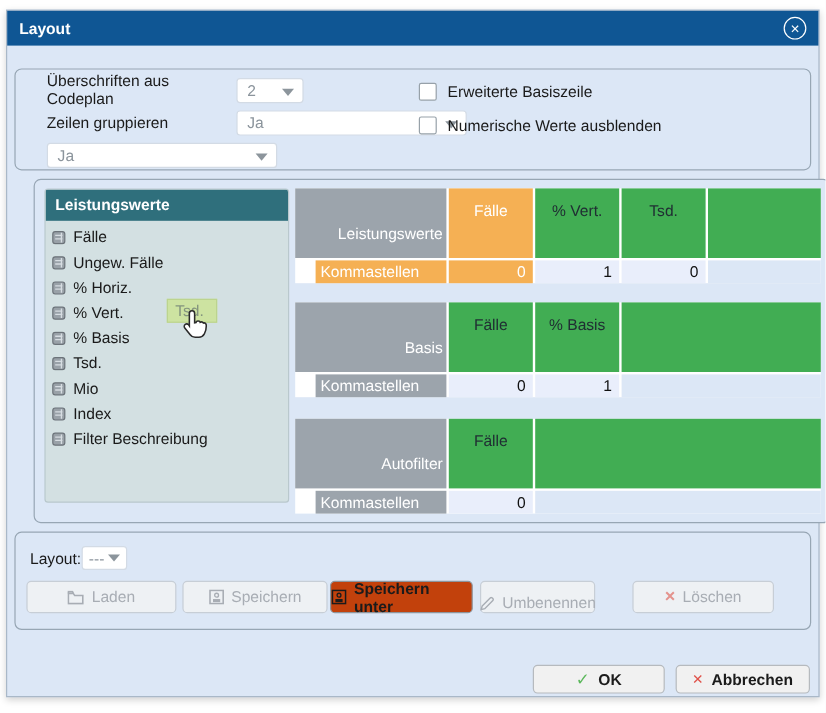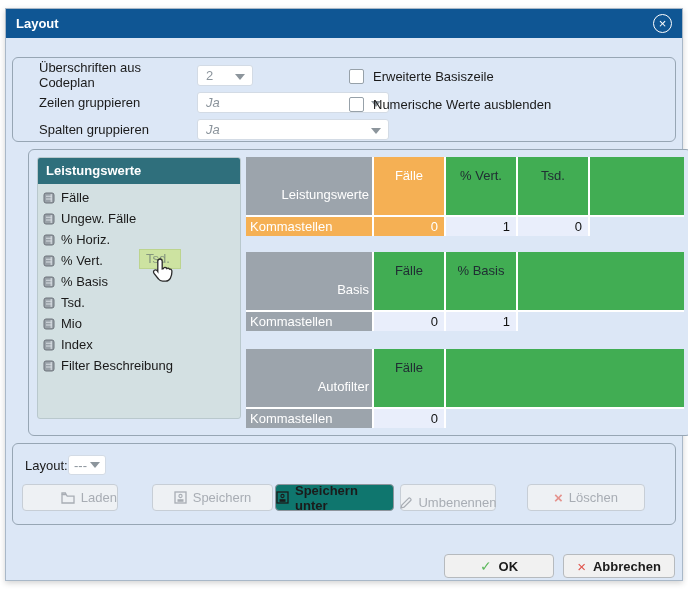--- a/index.html
+++ b/index.html
@@ -23,21 +23,21 @@
   .p-settings{left:6px;top:48px;width:664px;height:85px;}
   .p-middle{left:22px;top:140px;width:664px;height:287px;}
   .p-bottom{left:6px;top:434px;width:664px;height:82px;}
   
   .srow{position:absolute;left:10px;height:22px;display:flex;align-items:center;margin-left:16px;}
   .srow .slabel{width:158px;}
   .dd{position:relative;height:21px;background:#fff;border:1px solid #d3dbe5;border-radius:3px;
       color:#8b949c;display:flex;align-items:center;padding-left:8px;cursor:pointer;}
   .dd .arrow{position:absolute;right:7px;top:8px;width:0;height:0;border-left:5px solid transparent;
              border-right:5px solid transparent;border-top:6px solid #8c959c;}
-  .dd.wide{width:192px;font-style:italic;} .dd.narrow{width:56px;}
+  .dd.wide{width:192px;} .dd.narrow{width:56px;}
   .cbrow{position:absolute;left:336px;display:flex;align-items:center;gap:9px;height:18px;}
   .cbox{width:15px;height:15px;background:#fff;border:1px solid #97a1a9;border-radius:2px;cursor:pointer;}
   
   .listbox{position:absolute;left:8px;top:7px;width:204px;height:262px;background:var(--listbg);
            border:1px solid #b9c8cd;border-radius:3px;overflow:hidden;}
   .listheader{height:26px;background:var(--teal);color:#fff;font-weight:bold;line-height:26px;padding-left:8px;}
   .litems{padding-top:3px;}
   .litem{height:21px;display:flex;align-items:center;gap:5px;padding-left:5px;cursor:pointer;}
   .licon{display:inline-flex;width:13px;}
   
@@ -46,34 +46,34 @@
   .handcur{position:absolute;left:122px;top:107px;z-index:4;}
   
   .tables{position:absolute;left:217px;top:0;width:438px;height:287px;}
   .tbl{position:absolute;left:0;width:438px;display:grid;background:#fff;gap:2px;
        grid-template-columns:126px 70px 70px 70px 94px;grid-template-rows:58px 19px;}
   .c-label{grid-column:1;grid-row:1;background:var(--hgray);color:#fff;display:flex;
            align-items:flex-end;justify-content:flex-end;padding:0 3px 13px 0;}
   .c-col{grid-row:1;background:var(--green);color:#202e33;text-align:center;padding-top:11px;}
   .c-col.hl{background:var(--orange);color:#fff;}
   .c-fill{grid-row:1;background:var(--green);}
-  .c-klabel{grid-column:1;grid-row:2;background:var(--hgray);color:#fff;line-height:19px;padding-left:4px;}
+  .c-klabel{grid-column:1;grid-row:2;background:var(--hgray);color:#fff;line-height:19px;padding-left:4px;margin-left:17px;}
   .c-klabel.hl{background:var(--orange);}
   .c-kval{grid-row:2;background:var(--vcell);color:#111;text-align:right;line-height:19px;padding-right:6px;}
   .c-kval.hl{background:var(--orange);color:#fff;}
   .c-kfill{grid-row:2;background:var(--panelbg);}
   
   .laylabel{position:absolute;left:12px;top:14px;}
   .minidd{position:absolute;left:55px;top:11px;height:20px;background:#fff;border:1px solid #d3dbe5;
           border-radius:3px;display:flex;align-items:center;gap:3px;padding:0 5px;color:#8b949c;cursor:pointer;}
   .minidd .arrow{width:0;height:0;border-left:5px solid transparent;border-right:5px solid transparent;
                  border-top:6px solid #8c959c;}
   .lbtn{position:absolute;top:40px;height:27px;border-radius:4px;background:#eef1f4;border:1px solid #c7ced6;
         color:#a8adb4;display:flex;align-items:center;justify-content:center;gap:6px;cursor:default;}
-  .lbtn.enabled{background:#0f766e;border:1px solid #8e959d;color:#1b1b1b;font-weight:bold;cursor:pointer;}
+  .lbtn.enabled{background:#c2410c;border:1px solid #8e959d;color:#1b1b1b;font-weight:bold;cursor:pointer;}
   .xred{color:#e4938d;font-size:15px;font-weight:bold;line-height:1;}
   
   .fbtn{position:absolute;top:545px;height:24px;border-radius:4px;background:#f1f1f1;border:1px solid #b6babe;
         font-weight:bold;color:#1b1b1b;display:flex;align-items:center;justify-content:center;gap:7px;cursor:pointer;}
   .fbtn .check{color:#5cb85c;font-weight:normal;font-size:14px;}
   .fbtn .cross{color:#e0524a;font-weight:normal;font-size:15px;}
   .okbtn{left:438px;width:110px;} .cancelbtn{left:557px;width:112px;}
 </style>
 </head>
 <body>
@@ -96,21 +96,20 @@
             </div>
           </div>
           <div class="srow" style="top: 33px; justify-content: center;">
             <span class="slabel">Zeilen gruppieren</span>
             <div class="dd wide">
               <span>Ja</span>
               <span class="arrow"></span>
             </div>
           </div>
           <div class="srow" style="top: 60px;">
-            <span class="slabel">Spalten gruppieren</span>
             <div class="dd wide">
               <span>Ja</span>
               <span class="arrow"></span>
             </div>
           </div>
         </div>
       <div>
           <div class="cbrow" style="top: 9px;">
             <span class="cbox"></span>
             <span>Erweiterte Basiszeile</span>
@@ -269,21 +268,21 @@
         </div>
     </div>
 
     <div class="panel p-bottom">
       <span class="laylabel">Layout:</span>
       <div class="minidd">
         <span>---</span>
         <span class="arrow"></span>
       </div>
       <div>
-          <div class="lbtn" style="left: 9px; width: 96px; justify-content: flex-end;">
+          <div class="lbtn" style="left: 9px; width: 125px;">
             <span style="display: inline-flex;">
               <svg width="14" height="12" viewBox="0 0 14 12">
                 <path d="M1 2.5 h4 l1.2 1.7 H13 V11 H1 Z" fill="none" stroke="currentColor" stroke-width="1.3"></path>
                 <path d="M1 2.5 V1 h3.4 l.6 1.5" fill="none" stroke="currentColor" stroke-width="1.3"></path>
               </svg>
             </span>
             <span>Laden</span>
           </div>
           <div class="lbtn" style="left: 139px; width: 121px;">
             <span style="display: inline-flex;">

